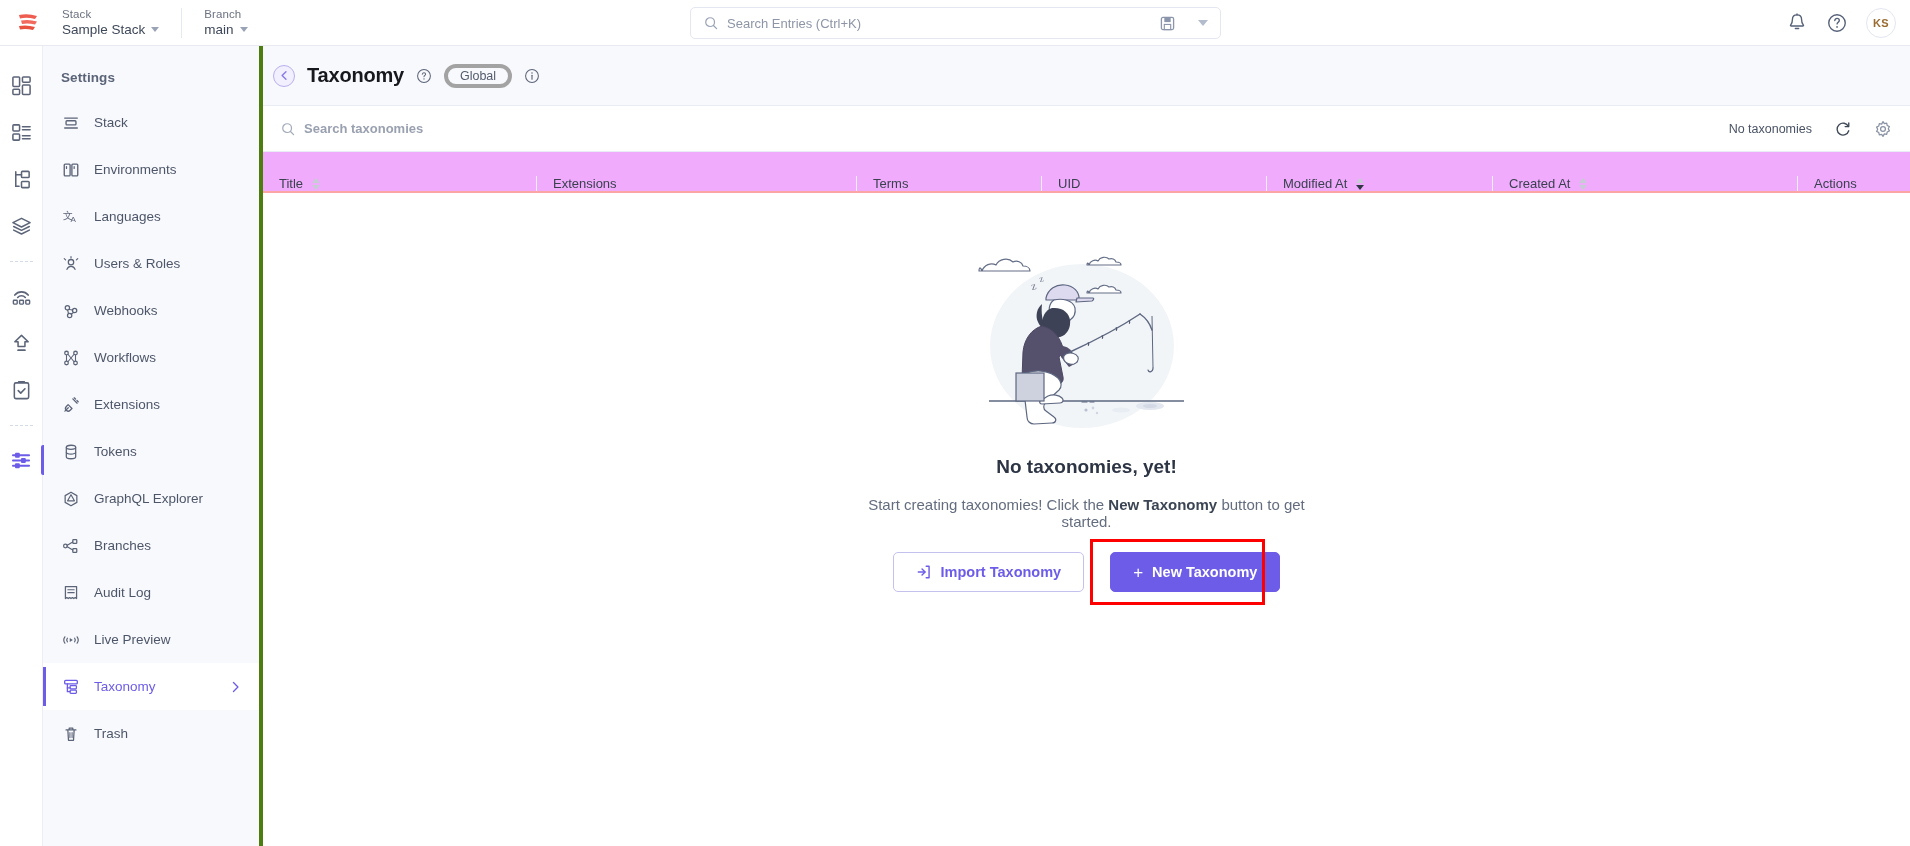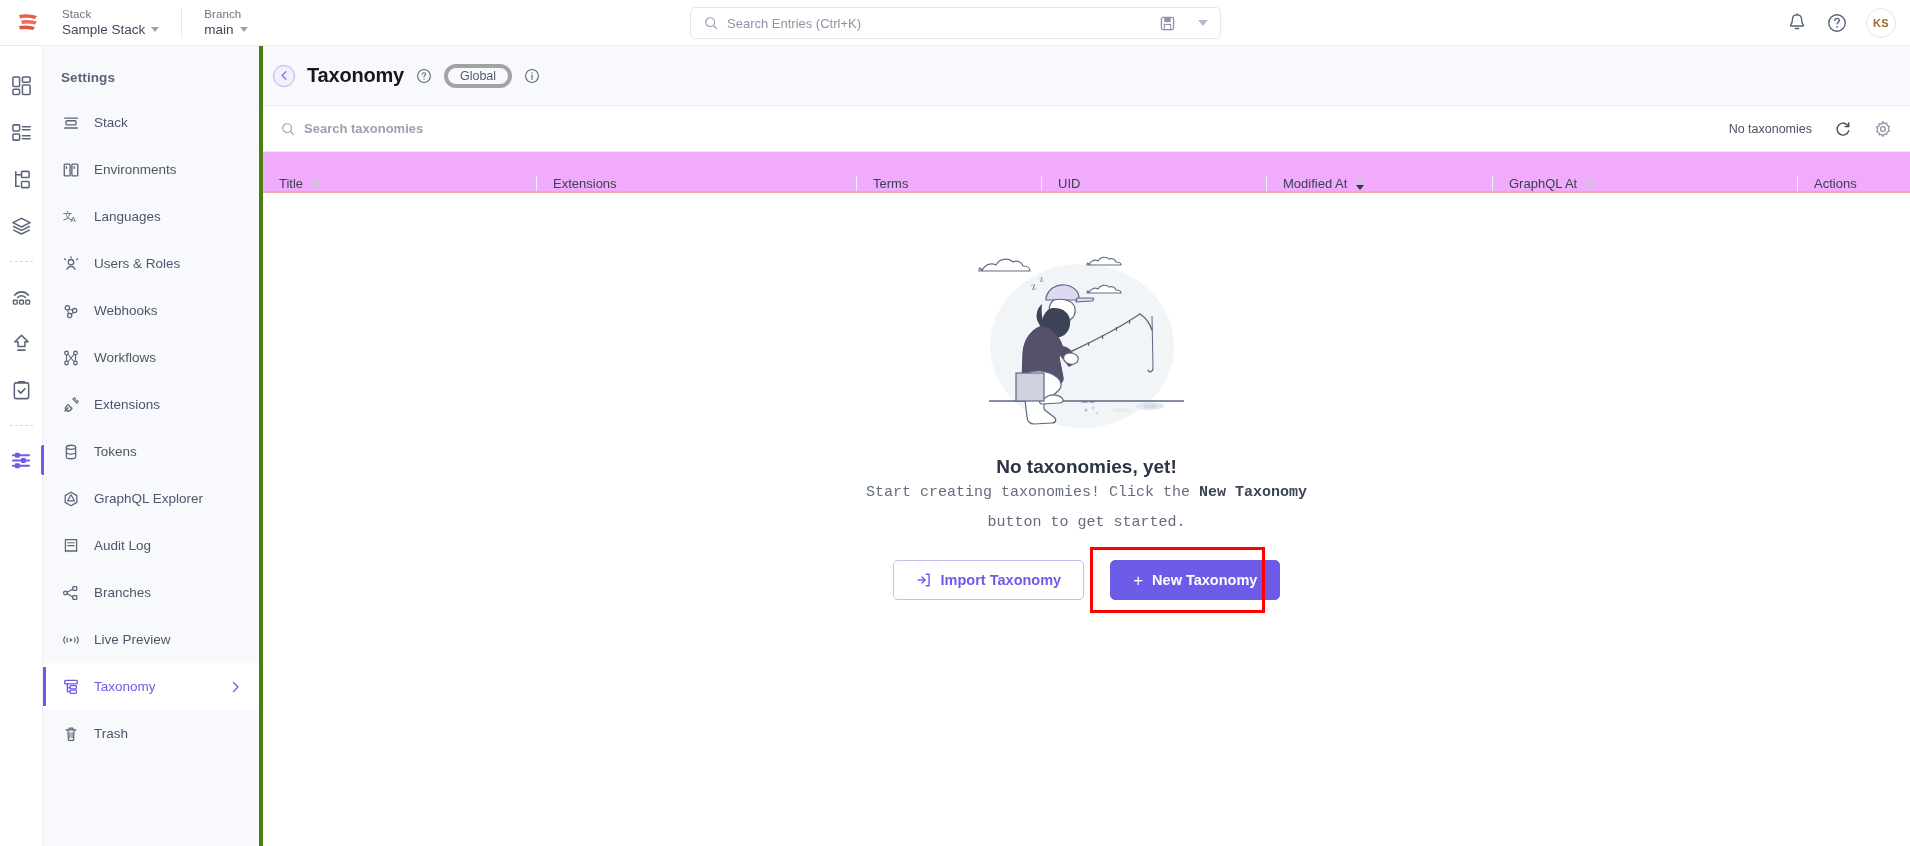--- a/index.html
+++ b/index.html
@@ -208,22 +208,22 @@
     position: absolute; left: 0; right: 0; top: 148px; bottom: 0;
     display: flex; flex-direction: column; align-items: center;
     padding-top: 44px;
   }
   .illus { width: 265px; height: 200px; }
   .empty-h {
     margin-top: 18px;
     font-size: 19px; font-weight: 700; color: #2d3545;
   }
   .empty-p {
-    text-align: center;
-    font-size: 15px; color: #646d7e; line-height: 30px; max-width: 460px; font-family: Liberation Mono, monospace;
+    margin-top: 18px; text-align: center;
+    font-size: 15px; color: #646d7e; line-height: 17px; max-width: 460px;
   }
   .empty-p b { font-weight: 700; color: #3c4554; }
   .btn-row {
     margin-top: 22px; display: flex; align-items: center; gap: 26px;
     position: relative;
   }
   .btn {
     height: 40px; border-radius: 5px; display: flex; align-items: center;
     justify-content: center; gap: 9px; cursor: pointer;
     font-size: 14.5px; font-weight: 700; padding: 0 22px;
@@ -475,38 +475,38 @@
           <path d="M10 2.5 16.5 6.2v7.6L10 17.5 3.5 13.8V6.2z" fill="none" stroke="#5c6478" stroke-width="1.4" stroke-linejoin="round"></path>
           <path d="M10 5.2 13.8 12H6.2z" fill="none" stroke="#5c6478" stroke-width="1.3" stroke-linejoin="round"></path>
         </svg>
       </span>
       <span class="sb-lbl">GraphQL Explorer</span>
     </div>
 
     <div class="sb-item">
       <span class="sb-ic">
         <svg width="18" height="18" viewBox="0 0 20 20">
-          <path d="M3.8 2.8h12.4v13.4l-1.5-1.1-1.6 1.1-1.5-1.1-1.6 1.1-1.5-1.1-1.6 1.1-1.5-1.1-1.6 1.1z" fill="none" stroke="#5c6478" stroke-width="1.4" stroke-linejoin="round"></path>
-          <line x1="6.5" y1="6.4" x2="13.5" y2="6.4" stroke="#5c6478" stroke-width="1.3" stroke-linecap="round"></line>
-          <line x1="6.5" y1="9.6" x2="13.5" y2="9.6" stroke="#5c6478" stroke-width="1.3" stroke-linecap="round"></line>
-        </svg>
-      </span>
-      <span class="sb-lbl">Audit Log</span>
-    </div>
-
-    <div class="sb-item">
-      <span class="sb-ic">
-        <svg width="18" height="18" viewBox="0 0 20 20">
           <circle cx="3.8" cy="10" r="2" fill="none" stroke="#5c6478" stroke-width="1.4"></circle>
           <rect x="12" y="2.8" width="4.4" height="4.4" rx=".8" fill="none" stroke="#5c6478" stroke-width="1.4"></rect>
           <rect x="12" y="12.8" width="4.4" height="4.4" rx=".8" fill="none" stroke="#5c6478" stroke-width="1.4"></rect>
           <path d="M5.8 9.3 12 5.5M5.8 10.7 12 14.5" stroke="#5c6478" stroke-width="1.3" stroke-linecap="round"></path>
         </svg>
       </span>
       <span class="sb-lbl">Branches</span>
+    </div>
+
+    <div class="sb-item">
+      <span class="sb-ic">
+        <svg width="18" height="18" viewBox="0 0 20 20">
+          <path d="M3.8 2.8h12.4v13.4l-1.5-1.1-1.6 1.1-1.5-1.1-1.6 1.1-1.5-1.1-1.6 1.1-1.5-1.1-1.6 1.1z" fill="none" stroke="#5c6478" stroke-width="1.4" stroke-linejoin="round"></path>
+          <line x1="6.5" y1="6.4" x2="13.5" y2="6.4" stroke="#5c6478" stroke-width="1.3" stroke-linecap="round"></line>
+          <line x1="6.5" y1="9.6" x2="13.5" y2="9.6" stroke="#5c6478" stroke-width="1.3" stroke-linecap="round"></line>
+        </svg>
+      </span>
+      <span class="sb-lbl">Audit Log</span>
     </div>
 
     <div class="sb-item">
       <span class="sb-ic">
         <svg width="18" height="18" viewBox="0 0 20 20">
           <path d="M3.2 6.5a6 6 0 0 0 0 7M16.8 6.5a6 6 0 0 1 0 7" fill="none" stroke="#5c6478" stroke-width="1.3" stroke-linecap="round"></path>
           <path d="M6 8a3.2 3.2 0 0 0 0 4M14 8a3.2 3.2 0 0 1 0 4" fill="none" stroke="#5c6478" stroke-width="1.3" stroke-linecap="round"></path>
           <path d="M8.6 7.8 12 10l-3.4 2.2z" fill="#5c6478"></path>
         </svg>
       </span>
@@ -604,21 +604,21 @@
       <span>UID</span>
     </div>
     <div class="th" style="width:226px">
       <span>Modified At</span>
       <span class="sorter desc">
           <i class="up"></i>
           <i class="dn"></i>
         </span>
     </div>
     <div class="th" style="width:305px">
-      <span>GraphQL At</span>
+      <span>Created At</span>
       <span class="sorter">
           <i class="up"></i>
           <i class="dn"></i>
         </span>
     </div>
     <div class="th" style="flex:1">
       <span>Actions</span>
     </div>
   </div>
 

